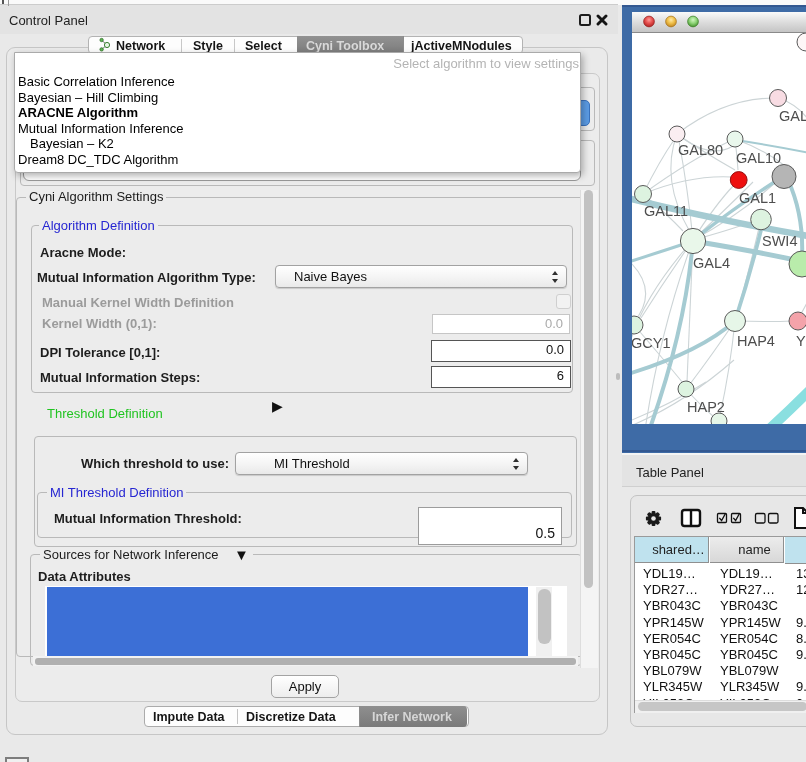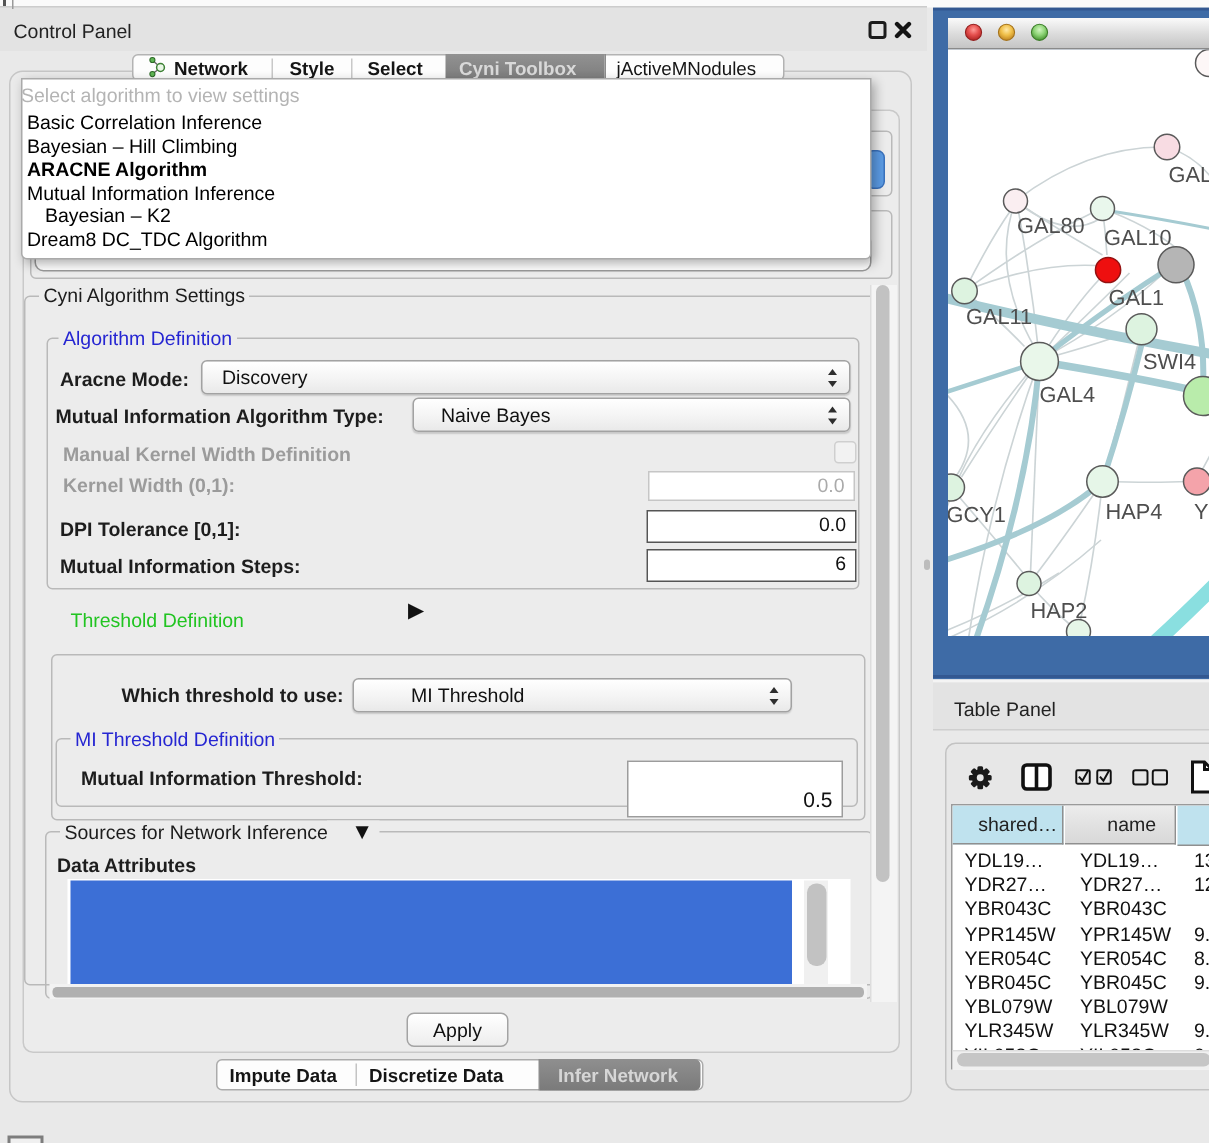--- a/index.html
+++ b/index.html
@@ -44,40 +44,36 @@
   <line x1="5" y1="3.5" x2="9.5" y2="7.5" stroke="#6a6a6a" stroke-width="0.9"></line>
   <line x1="5" y1="12" x2="9.5" y2="8.5" stroke="#6a6a6a" stroke-width="0.9"></line>
   <circle cx="4.6" cy="3" r="1.7" fill="#5fb654" stroke="#2e6a28" stroke-width="0.7"></circle>
   <circle cx="4.6" cy="12.4" r="1.7" fill="#5fb654" stroke="#2e6a28" stroke-width="0.7"></circle>
   <circle cx="10" cy="8" r="2.6" fill="#e9f7e6" stroke="#3d8034" stroke-width="1"></circle>
 </svg>
 <div class="abs" style="left:116px;top:39px;font-size:12.5px;font-weight:bold;color:#151515;">Network</div>
 <div class="abs" style="left:193px;top:39px;font-size:12.5px;font-weight:bold;color:#151515;">Style</div>
 <div class="abs" style="left:245px;top:39px;font-size:12.5px;font-weight:bold;color:#151515;">Select</div>
 <div class="abs" style="left:306px;top:39px;font-size:12.5px;font-weight:bold;color:#d9d9d9;">Cyni Toolbox</div>
-<div class="abs" style="left:411px;top:39px;font-size:12.5px;font-weight:normal;color:#151515;">jActiveMNodules</div>
+<div class="abs" style="left:411px;top:39px;font-size:12.5px;font-weight:bold;color:#151515;">jActiveMNodules</div>
 
 <div class="abs grp" style="left:20px;top:87px;width:573px;height:42px;background:#ececec;"></div>
 <div class="abs" style="left:24px;top:100px;width:562px;height:22px;border:1px solid #9a9a9a;border-radius:5px;background:#fff;"></div>
 <div class="abs" style="left:577px;top:100px;width:11px;height:24px;background:#5b9be4;border:1px solid #3a72bd;border-radius:5px;"></div>
 <div class="abs grp" style="left:20px;top:140px;width:573px;height:44px;background:#ececec;"></div>
 <div class="abs" style="left:23px;top:155px;width:556px;height:24px;border:1px solid #9a9a9a;border-radius:6px;background:#fff;"></div>
 <div class="abs" style="left:30px;top:158px;width:120px;height:20px;overflow:hidden;font-size:13px;color:#444;">galFiltered.sif defau</div>
 
 <div class="abs grp" style="left:16px;top:197px;width:578px;height:458px;"></div>
 <div class="grptitle" style="left:26px;top:190px;color:#1c1c1c;">Cyni Algorithm Settings</div>
 
 <div class="abs grp" style="left:31px;top:225px;width:540px;height:166px;"></div>
 <div class="grptitle" style="left:39px;top:219px;color:#2626d2;">Algorithm Definition</div>
 
 <div class="lbl" style="left:40px;top:245px;">Aracne Mode:</div>
-<div class="combo" style="left:134px;top:240px;width:431px;height:21px;">
-  <span class="ctext" style="left:13px;">Discovery</span>
-  <span class="carr"></span>
-</div>
 <div class="lbl" style="left:37px;top:270px;">Mutual Information Algorithm Type:</div>
 <div class="combo" style="left:275px;top:265px;width:290px;height:21px;">
   <span class="ctext">Naive Bayes</span>
   <span class="carr"></span>
 </div>
 <div class="lbl" style="left:42px;top:295px;color:#9b9b9b;">Manual Kernel Width Definition</div>
 <div class="abs" style="left:556px;top:294px;width:13px;height:13px;background:#f2f2f2;border:1px solid #cfcfcf;border-radius:3px;"></div>
 <div class="lbl" style="left:42px;top:316px;color:#9b9b9b;">Kernel Width (0,1):</div>
 <div class="inp" style="left:432px;top:314px;width:130px;height:16px;border:1px solid #c6c6c6;color:#aaa;padding:1px 6px 1px 0;">0.0</div>
 <div class="lbl" style="left:40px;top:345px;">DPI Tolerance [0,1]:</div>
@@ -124,21 +120,21 @@
 <div class="abs" style="left:237px;top:709px;width:1px;height:15px;background:#c4c4c4;"></div>
 <div class="abs" style="left:359px;top:706px;width:1px;height:21px;background:#8c8c8c;"></div>
 <div class="abs" style="left:153px;top:710px;font-size:12.5px;font-weight:bold;color:#151515;">Impute Data</div>
 <div class="abs" style="left:246px;top:710px;font-size:12.5px;font-weight:bold;color:#151515;">Discretize Data</div>
 <div class="abs" style="left:372px;top:710px;font-size:12.5px;font-weight:bold;color:#d6d6d6;">Infer Network</div>
 
 <div class="abs" style="left:5px;top:757px;width:20px;height:10px;background:#f0f0f0;border:2px solid #7d7d7d;"></div>
 
 <div class="abs" style="left:14px;top:52px;width:565px;height:119px;background:#fff;border:1px solid #aaa;border-radius:0 0 4px 4px;box-shadow:2px 3px 7px rgba(0,0,0,0.3);z-index:50;"></div>
 <div class="abs" style="left:14px;top:52px;width:565px;font-size:13px;z-index:51;">
-  <div style="height:22px;text-align:left;color:#b4b4b4;line-height:24px;">Select algorithm to view settings</div>
+  <div style="height:22px;text-align:right;color:#b4b4b4;line-height:24px;">Select algorithm to view settings</div>
   <div style="height:15.6px;padding-left:4px;color:#000;line-height:15.6px;">Basic Correlation Inference</div>
   <div style="height:15.6px;padding-left:4px;color:#000;line-height:15.6px;">Bayesian – Hill Climbing</div>
   <div style="height:15.6px;padding-left:4px;color:#000;line-height:15.6px;font-weight:bold;">ARACNE Algorithm</div>
   <div style="height:15.6px;padding-left:4px;color:#000;line-height:15.6px;">Mutual Information Inference</div>
   <div style="height:15.6px;padding-left:16px;color:#000;line-height:15.6px;">Bayesian – K2</div>
   <div style="height:15.6px;padding-left:4px;color:#000;line-height:15.6px;">Dream8 DC_TDC Algorithm</div>
 </div>
 
 <div class="abs" style="left:616px;top:373px;width:4px;height:7px;background:#bcbcbc;border-radius:2px;"></div>
 

